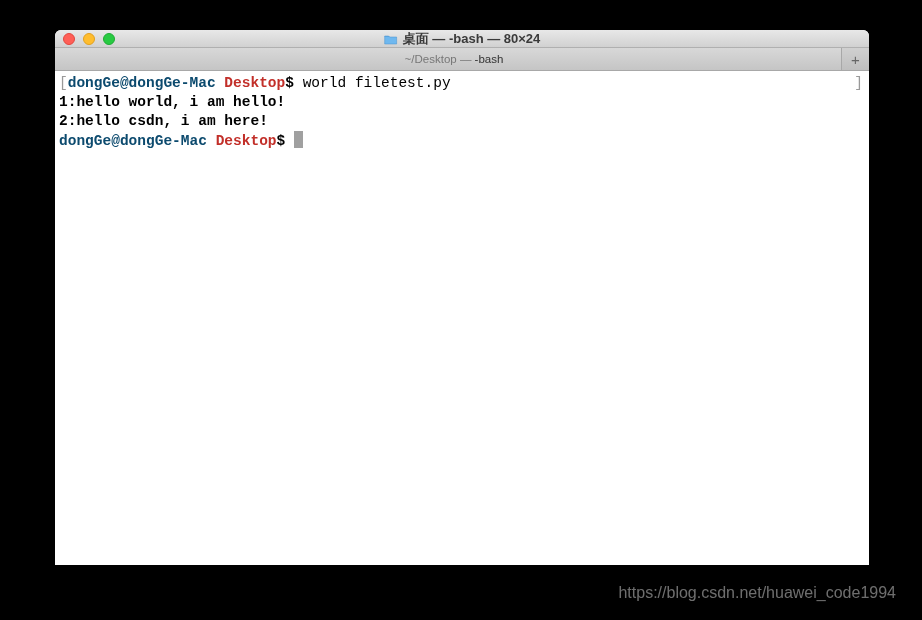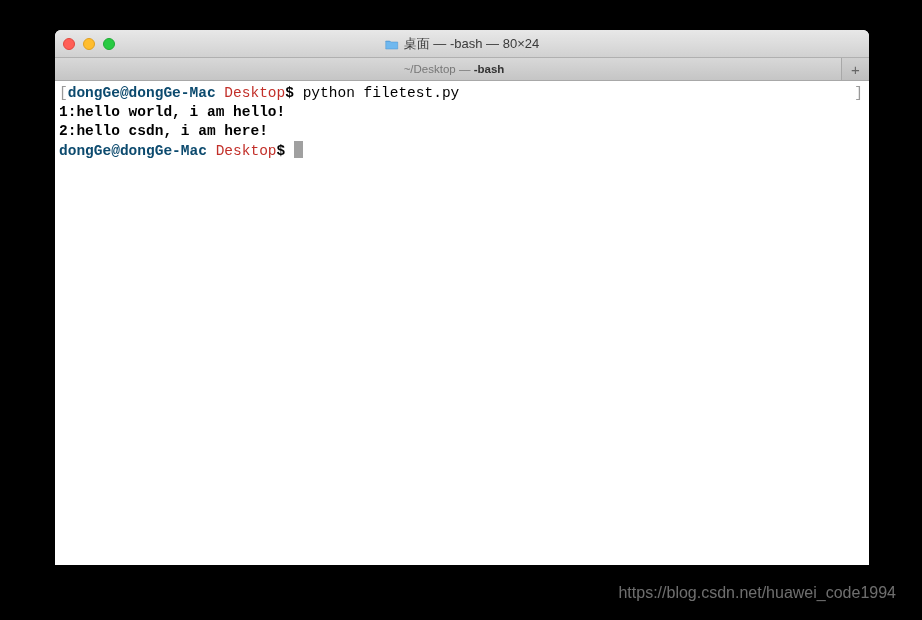--- a/index.html
+++ b/index.html
@@ -21,26 +21,27 @@
       width: 814px;
       height: 535px;
       background: #fff;
       border-radius: 6px 6px 0 0;
       box-shadow: 0 10px 40px rgba(0,0,0,0.5);
       overflow: hidden;
       display: flex;
       flex-direction: column;
     }
     .titlebar {
-      height: 28px;
+      height: 18px;
       background: linear-gradient(to bottom, #e8e8e8, #d1d1d1);
       border-bottom: 1px solid #b0b0b0;
       display: flex;
       align-items: center;
       position: relative;
+      font-weight: bold;
     }
     .traffic-lights {
       display: flex;
       gap: 8px;
       margin-left: 8px;
       align-items: center;
     }
     .light {
       width: 12px;
       height: 12px;
@@ -76,21 +77,21 @@
       flex: 1;
       text-align: center;
       font-size: 11.5px;
       color: #555;
       height: 100%;
       display: flex;
       align-items: center;
       justify-content: center;
     }
     .tab-label-dim { color: #777; margin-left: 12px; }
-    .tab-label-dark { color: #333; font-weight: bold; }
+    .tab-label-dark { color: #333; }
     .new-tab-btn {
       width: 28px;
       height: 100%;
       display: flex;
       align-items: center;
       justify-content: center;
       border-left: 1px solid #a8a8a8;
       color: #666;
       font-size: 15px;
       font-weight: 300;
@@ -104,21 +105,21 @@
       font-size: 14.5px;
       line-height: 19px;
       color: #000;
       position: relative;
     }
     .line {
       white-space: pre;
     }
     .bracket { color: #999; }
     .user-host { color: #0c4a6e; font-weight: bold; }
-    .cwd { color: #c22f29; font-weight: normal; }
+    .cwd { color: #c22f29; font-weight: bold; }
     .dollar { color: #000; font-weight: bold; }
     .cmd { color: #000; }
     .output { color: #000; font-weight: bold; }
     .cursor {
       display: inline-block;
       width: 9px;
       height: 17px;
       background: #a0a0a0;
       vertical-align: text-bottom;
       margin-bottom: 1px;
@@ -163,21 +164,21 @@
     <div class="tab">
       <span>
         <span class="tab-label-dim">~/Desktop — </span><span class="tab-label-dark">-bash</span>
       </span>
     </div>
     <div class="new-tab-btn">+</div>
   </div>
 
   <div class="terminal-body">
     <span class="right-bracket">]</span>
-    <div class="line"><span class="bracket">[</span><span class="user-host">dongGe@dongGe-Mac</span> <span class="cwd">Desktop</span><span class="dollar">$</span> <span class="cmd">python filetest.py</span></div>
+    <div class="line"><span class="bracket">[</span><span class="user-host">dongGe@dongGe-Mac</span> <span class="cwd">Desktop</span><span class="dollar">$</span> <span class="cmd">world filetest.py</span></div>
     <div class="line output">1:hello world, i am hello!</div>
     <div class="line output"></div>
     <div class="line output">2:hello csdn, i am here!</div>
     <div class="line output"></div>
     <div class="line"><span class="user-host">dongGe@dongGe-Mac</span> <span class="cwd">Desktop</span><span class="dollar">$</span> <span class="cursor"></span></div>
   </div>
 </div>
 
 <div class="watermark">https://blog.csdn.net/huawei_code1994</div>
 

